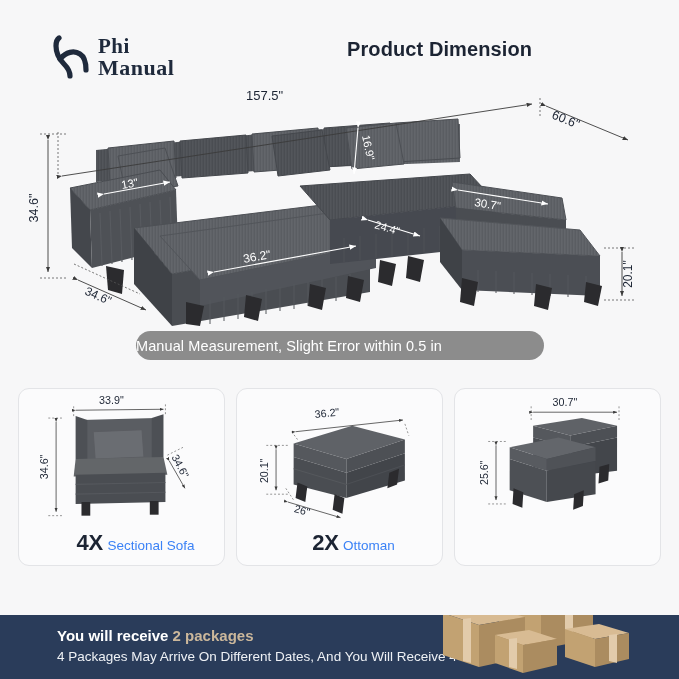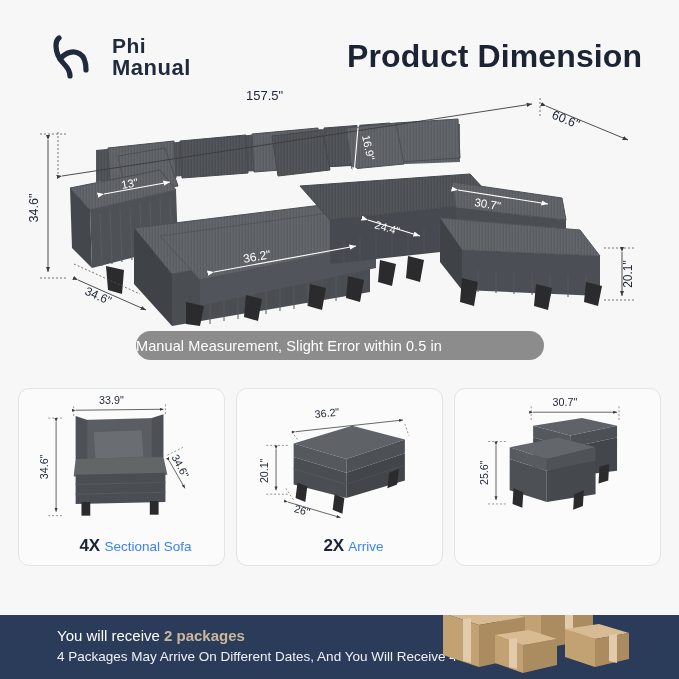--- a/index.html
+++ b/index.html
@@ -5,28 +5,28 @@
   * { box-sizing: border-box; margin: 0; padding: 0; }
   html, body {
     width: 679px; height: 679px;
     background: #f7f7f8;
     font-family: "Liberation Sans", sans-serif;
     overflow: hidden;
   }
   .page { position: relative; width: 679px; height: 679px; background: #f7f7f8; }
 
   
-  .logo-wrap { position: absolute; left: 52px; top: 34px; display: flex; align-items: center; gap: 20px; }
+  .logo-wrap { position: absolute; left: 52px; top: 34px; display: flex; align-items: center; gap: 6px; font-family: Liberation Serif, serif; }
   .logo-mark { width: 40px; height: 46px; }
   .logo-text { line-height: 0.98; color: #1f2a3c; font-weight: 700; font-size: 21px; letter-spacing: .5px; }
   .logo-text div:nth-child(2) { font-size: 22px; }
 
   .page-title {
     position: absolute; left: 347px; top: 38px;
-    font-size: 32px; color: #1c2433; font-weight: 600; letter-spacing: .1px;
+    font-size: 20px; color: #1c2433; font-weight: 600; letter-spacing: .1px;
   }
 
   
   .hero { position: absolute; left: 0; top: 78px; width: 679px; height: 248px; }
   .hero svg { display: block; }
 
   
   .pill {
     position: absolute; left: 136px; top: 331px;
     width: 408px; height: 29px; border-radius: 15px;
@@ -40,30 +40,30 @@
            display: flex; gap: 11px; }
   .card {
     flex: 1; background: #fbfbfc; border: 1px solid #e3e4e7; border-radius: 11px;
     position: relative; overflow: hidden;
   }
   .card-art { position: absolute; left: 0; top: 2px; width: 100%; height: 140px; }
   .card-caption {
     position: absolute; left: 0; bottom: 9px; width: 100%;
     text-align: center; color: #1c2433; white-space: nowrap;
   }
-  .qty { font-size: 17px; font-weight: 700; letter-spacing: -.2px; margin-left: 28px; }
+  .qty { font-size: 22px; font-weight: 700; letter-spacing: -.2px; margin-left: 28px; }
   .cname { font-size: 13.5px; font-weight: 400; color: #3b82f6; }
 
   
   .banner {
     position: absolute; left: 0; bottom: 0; width: 679px; height: 64px;
     background: #2a3c5a; overflow: hidden;
   }
   .banner-line1 { position: absolute; left: 57px; top: 12px; font-size: 15px; }
-  .banner-line1 .w { color: #ffffff; font-weight: 400; }
+  .banner-line1 .w { color: #ffffff; font-weight: 700; }
   .banner-line1 .t { color: #cbb79b; font-weight: 700; }
   .banner-line2 { position: absolute; left: 57px; top: 34px; font-size: 13.5px; color: #eef1f5; }
   .boxes { position: absolute; right: 6px; bottom: 2px; width: 240px; height: 98px; }
 </style>
 </head>
 <body>
 
 <div class="page">
 
   <div class="logo-wrap">
@@ -319,21 +319,21 @@
         <line x1="30" y1="104" x2="52" y2="104" stroke="#666" stroke-width=".7" stroke-dasharray="2,2"></line>
         <line x1="40" y1="58" x2="40" y2="100" stroke="#3b3b3b" stroke-width=".8" marker-start="url(#a2)" marker-end="url(#a2)"></line>
         <text x="32" y="80" font-size="11" fill="#1c2433" font-family="Liberation Sans, sans-serif" transform="rotate(-90 32 80)" text-anchor="middle">20.1"</text>
 
         <line x1="50" y1="98" x2="58" y2="110" stroke="#666" stroke-width=".7" stroke-dasharray="2,2"></line>
         <line x1="52" y1="112" x2="106" y2="128" stroke="#3b3b3b" stroke-width=".8" marker-start="url(#a2)" marker-end="url(#a2)"></line>
         <text x="58" y="122" font-size="11" fill="#1c2433" font-family="Liberation Sans, sans-serif" transform="rotate(16 58 122)">26"</text>
       </svg>
       <div class="card-caption">
         <span class="qty">2X</span>
-        <span class="cname">Arrive</span>
+        <span class="cname">Ottoman</span>
       </div>
     </div>
 
     <div class="card">
       <svg class="card-art" viewBox="0 0 210 140">
         <defs>
           <marker id="a3" markerWidth="6" markerHeight="6" refX="5" refY="2" orient="auto">
             <path d="M0,0 L5,2 L0,4 z" fill="#3b3b3b"></path>
           </marker>
         </defs>

